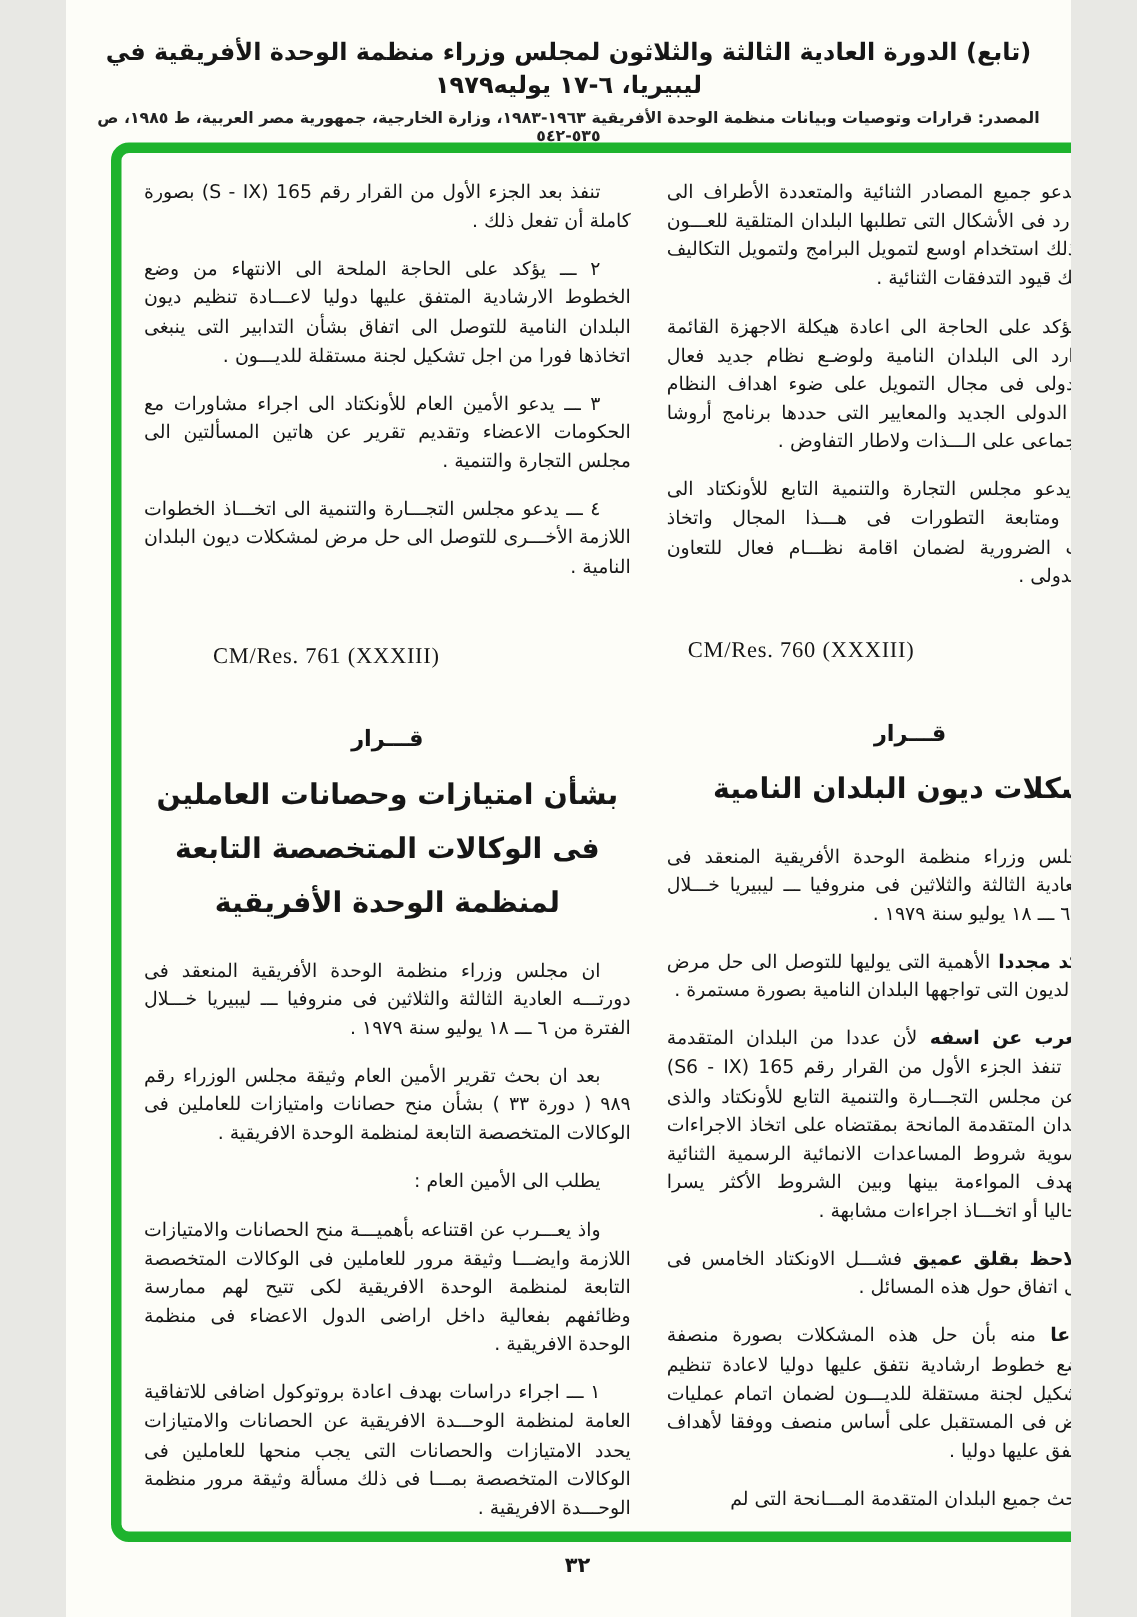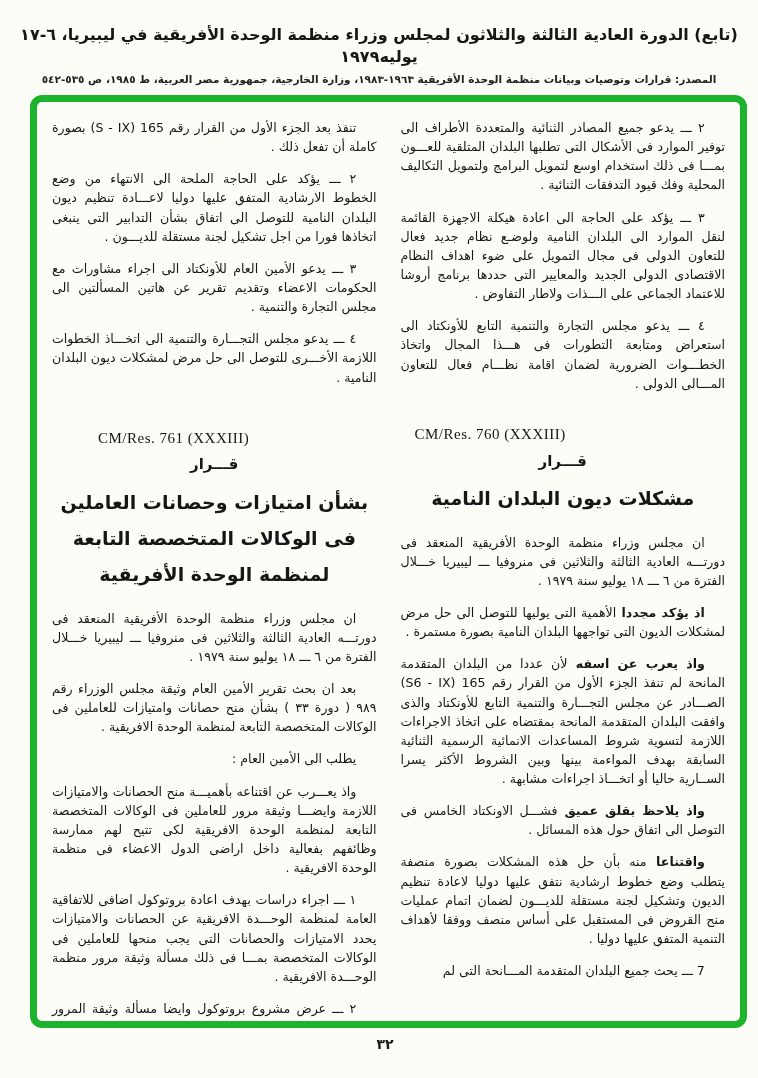--- a/index.html
+++ b/index.html
@@ -1,19 +1,19 @@
 <!DOCTYPE html>
 <html lang="ar"><head>
 <meta charset="utf-8">
 <style>
   html,body{margin:0;padding:0;}
   body{background:#e8e8e4;}
   .page{
     position:relative;
-    width:758px;height:1078px;
+    width:670px;height:1078px;
     margin:0 auto;
     background:#fdfdf8;
     font-family:"DejaVu Sans",sans-serif;
     color:#161616;
     overflow:hidden;
   }
   .page-header{
     position:absolute;top:24px;left:0;right:0;
     text-align:center;
     direction:rtl;
@@ -55,21 +55,21 @@
   .blk{margin:0 0 13px;}
   .blk.paragraph{text-indent:1.6em;}
   .blk.paragraph b{font-weight:bold;}
   .blk.ref{
     direction:ltr;
     text-align:left;
     text-indent:0;
     font-family:"Liberation Serif","DejaVu Serif",serif;
     font-size:15px;
     letter-spacing:.5px;
-    margin:30px 0 4px;
+    margin:30px 0 32px;
     padding-left:14px;
   }
   .col.second .blk.ref{margin-top:40px;padding-left:46px;}
   .blk.title{
     text-align:center;
     text-indent:0;
     font-weight:bold;
     font-size:15px;
     margin:0 0 8px;
   }

